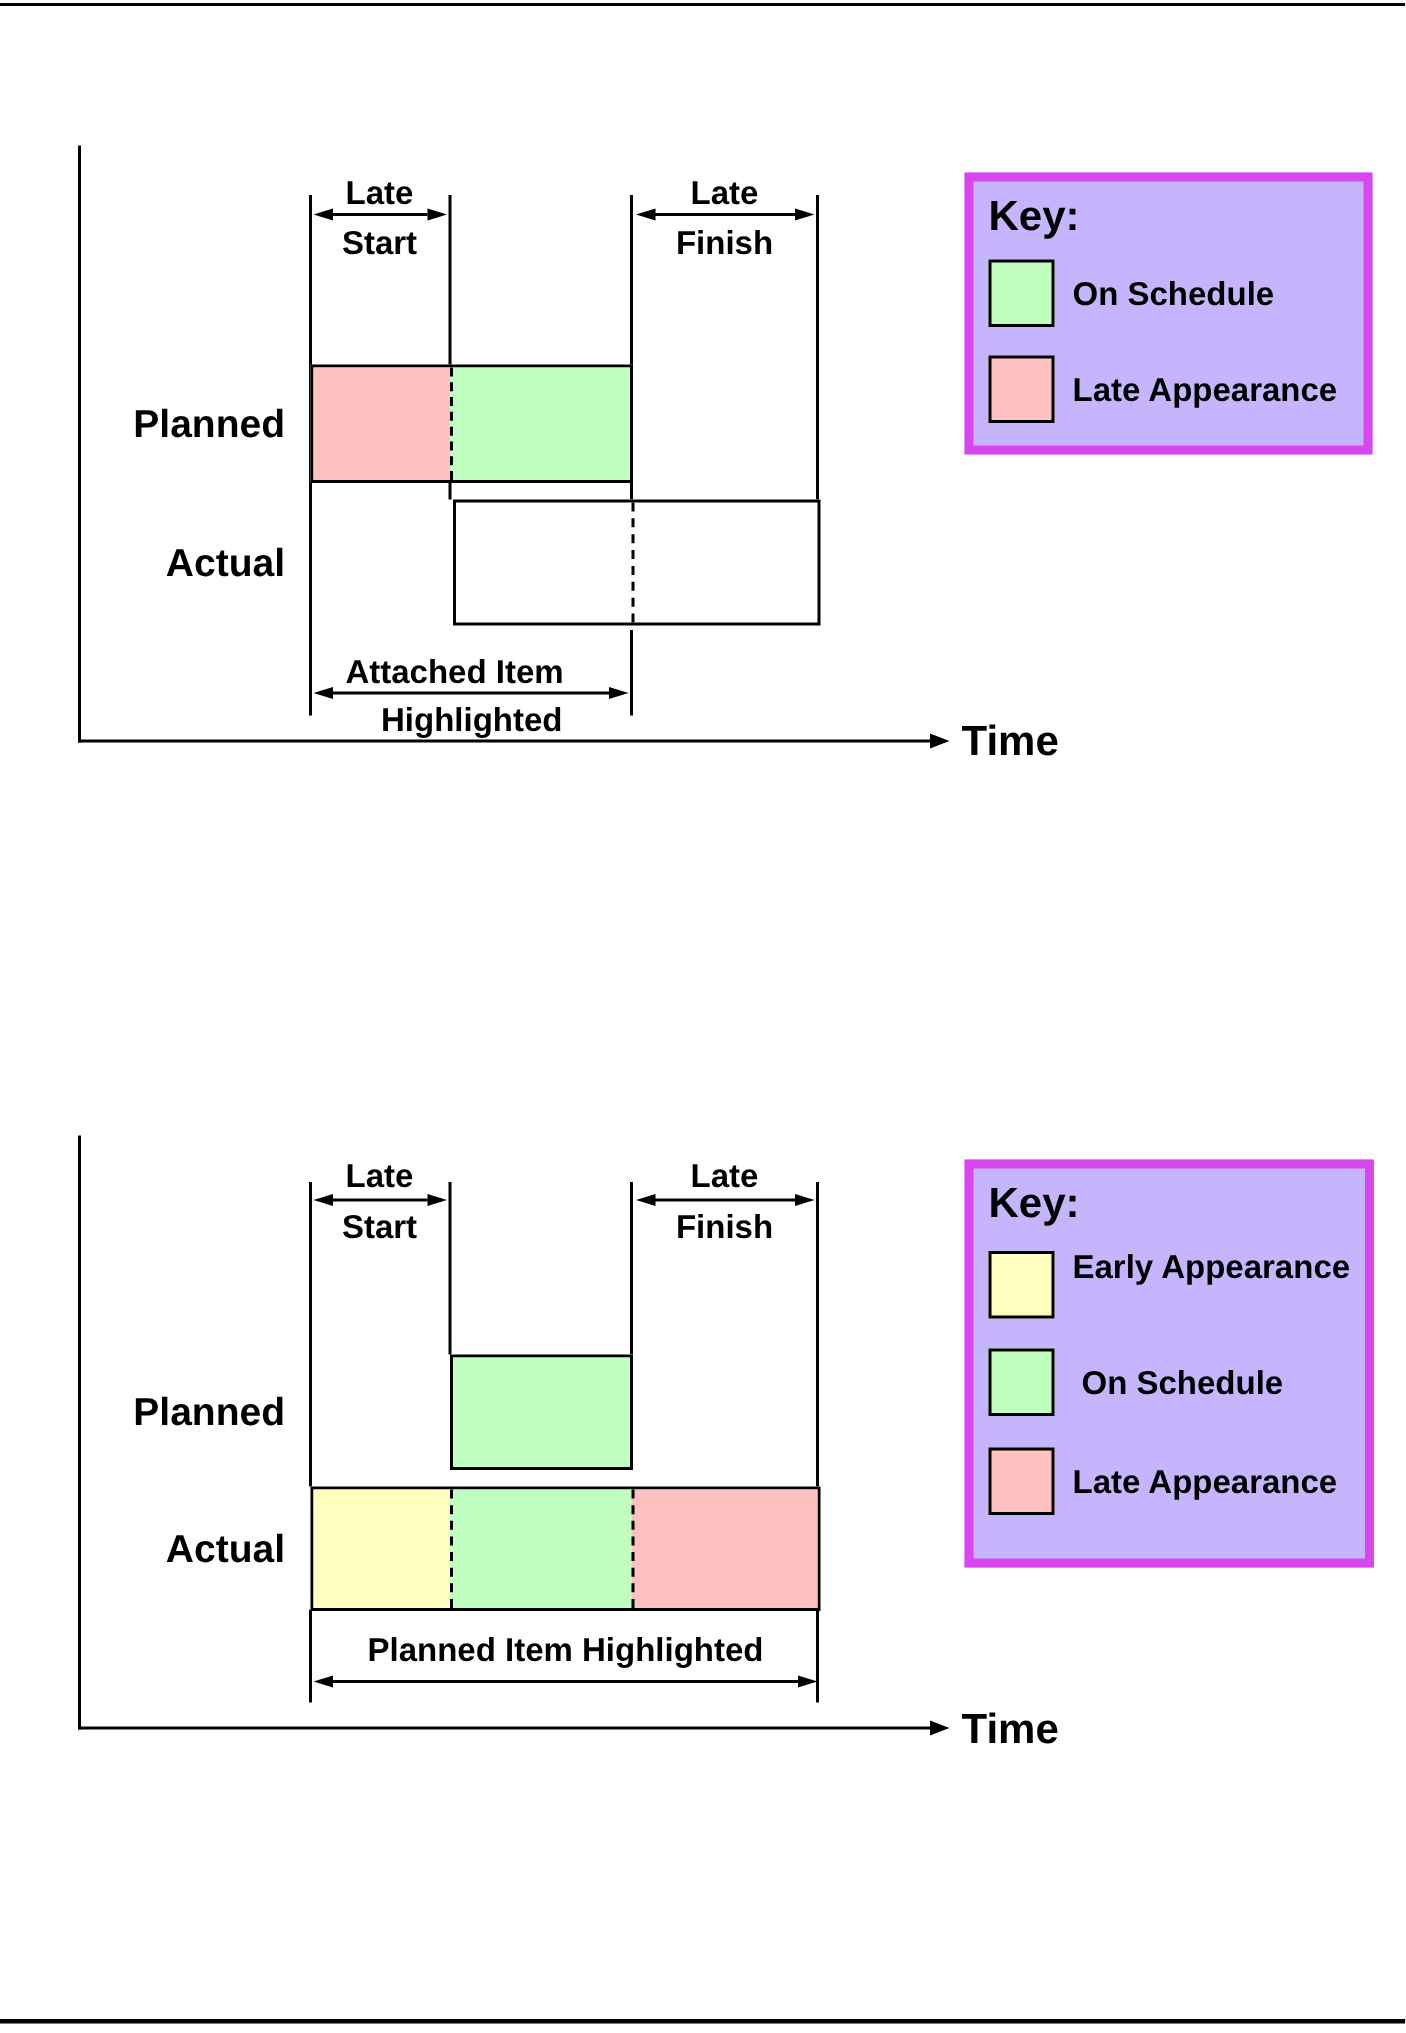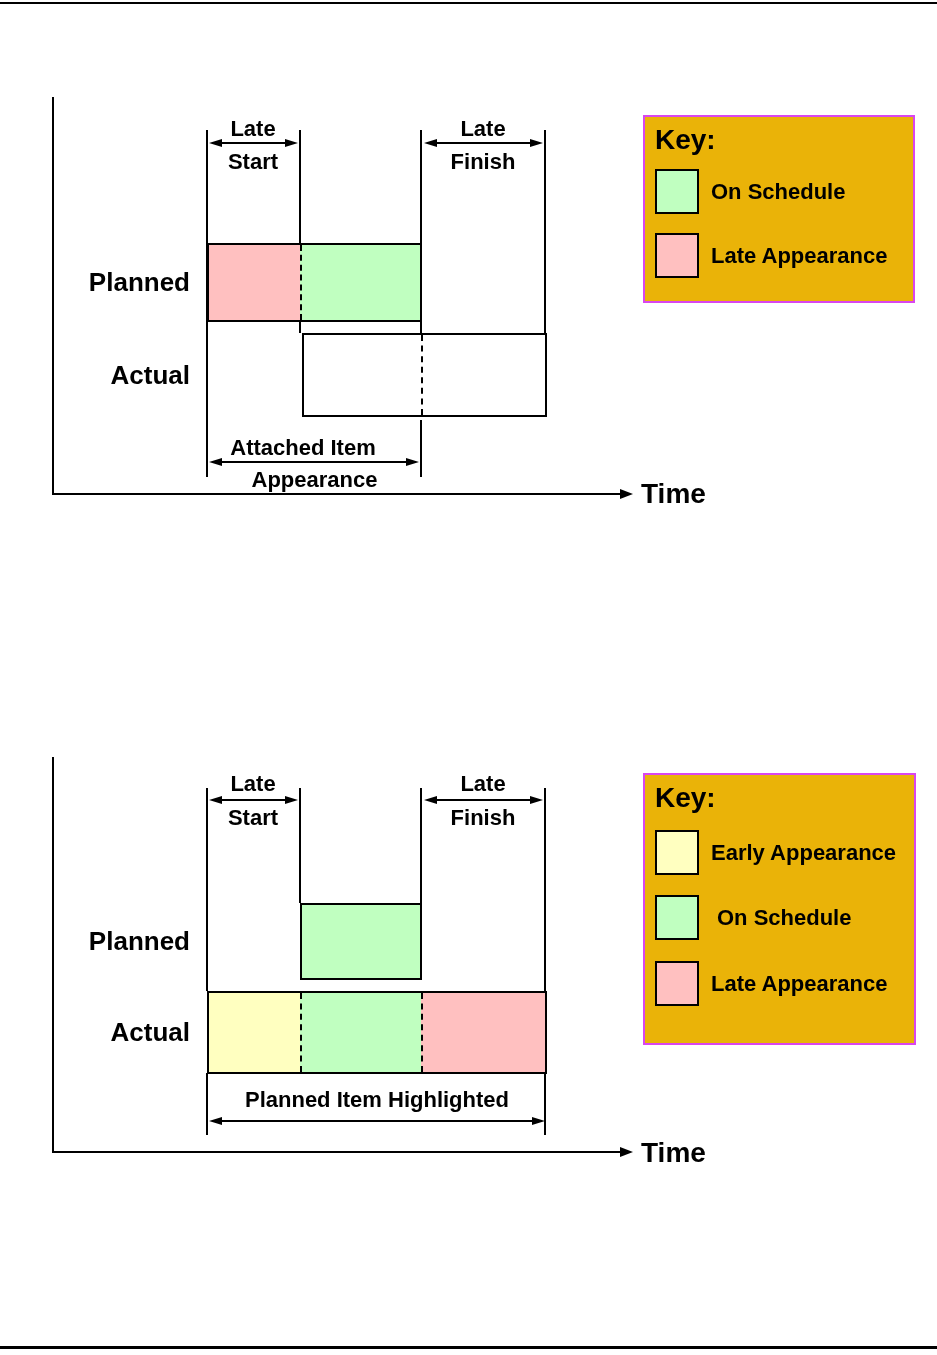--- a/index.html
+++ b/index.html
@@ -16,21 +16,21 @@
   .axis-head{position:absolute;width:0;height:0;border-top:5px solid transparent;
           border-bottom:5px solid transparent;border-left:13px solid #000;}
   .dim-text{position:absolute;font-weight:bold;font-size:22px;line-height:24px;text-align:center;}
   .row-label{position:absolute;font-weight:bold;font-size:26px;line-height:26px;
              width:130px;text-align:right;}
   .time-label{position:absolute;font-weight:bold;font-size:28px;line-height:28px;}
   .bar{position:absolute;border:2px solid #000;box-sizing:border-box;background:#fff;}
   .seg{position:absolute;top:0;bottom:0;}
   .divider{position:absolute;top:0;bottom:0;width:0;border-left:2px dashed #000;}
   .attached-text{position:absolute;font-weight:bold;font-size:22px;line-height:24px;text-align:center;}
-  .key-box{position:absolute;border:2px solid #d946ef;box-sizing:border-box;background:#eab308;}
+  .key-box{position:absolute;border:6px solid #d946ef;box-sizing:border-box;background:#c4b5fd;}
   .key-title{position:absolute;left:10px;top:8px;font-weight:bold;font-size:28px;line-height:30px;}
   .swatch{position:absolute;left:10px;width:44px;height:45px;border:2px solid #000;box-sizing:border-box;}
   .key-label{position:absolute;left:66px;font-weight:bold;font-size:22px;line-height:45px;height:45px;white-space:nowrap;}
 </style>
 </head>
 <body>
 
 <div class="page">
 
   <div class="rule" style="top:2px;height:2px;"></div>
@@ -69,21 +69,21 @@
 
     <div class="row-label" style="left:60px;top:362px;">Actual</div>
     <div class="bar" style="left:302px;top:333px;width:245px;height:84px;">
       <div class="divider" style="left:117px;"></div>
     </div>
 
     <div class="attached-text" style="left:207px;top:436px;width:192px;">Attached Item</div>
     <div class="head-l" style="left:209px;top:458px;"></div>
     <div class="hline" style="left:221px;top:461px;width:186px;"></div>
     <div class="head-r" style="left:406px;top:458px;"></div>
-    <div class="attached-text" style="left:207px;top:468px;width:215px;">Appearance</div>
+    <div class="attached-text" style="left:207px;top:468px;width:215px;">Highlighted</div>
 
     <div class="key-box" style="left:643px;top:115px;width:272px;height:188px;">
       <div class="key-title">Key:</div>
       <div class="swatch" style="top: 52px; background-color: rgb(192, 255, 192);"></div>
       <div class="key-label" style="top:52px;">On Schedule</div>
       <div class="swatch" style="top: 116px; background-color: rgb(255, 192, 192);"></div>
       <div class="key-label" style="top:116px;">Late Appearance</div>
     </div>
   </section>
 
@@ -128,21 +128,21 @@
     </div>
 
     <div class="attached-text" style="left:207px;top:1088px;width:340px;">Planned Item Highlighted</div>
     <div class="head-l" style="left:209px;top:1117px;"></div>
     <div class="hline" style="left:221px;top:1120px;width:312px;"></div>
     <div class="head-r" style="left:532px;top:1117px;"></div>
 
     <div class="key-box" style="left:643px;top:773px;width:273px;height:272px;">
       <div class="key-title">Key:</div>
       <div class="swatch" style="top: 55px; background-color: rgb(255, 255, 192);"></div>
-      <div class="key-label" style="top:55px;">Early Appearance</div>
+      <div class="key-label" style="top:43px;">Early Appearance</div>
       <div class="swatch" style="top: 120px; background-color: rgb(192, 255, 192);"></div>
       <div class="key-label" style="top:120px;left:72px;">On Schedule</div>
       <div class="swatch" style="top: 186px; background-color: rgb(255, 192, 192);"></div>
       <div class="key-label" style="top:186px;">Late Appearance</div>
     </div>
   </section>
 
   <div class="rule" style="top:1346px;height:3px;"></div>
 </div>
 

